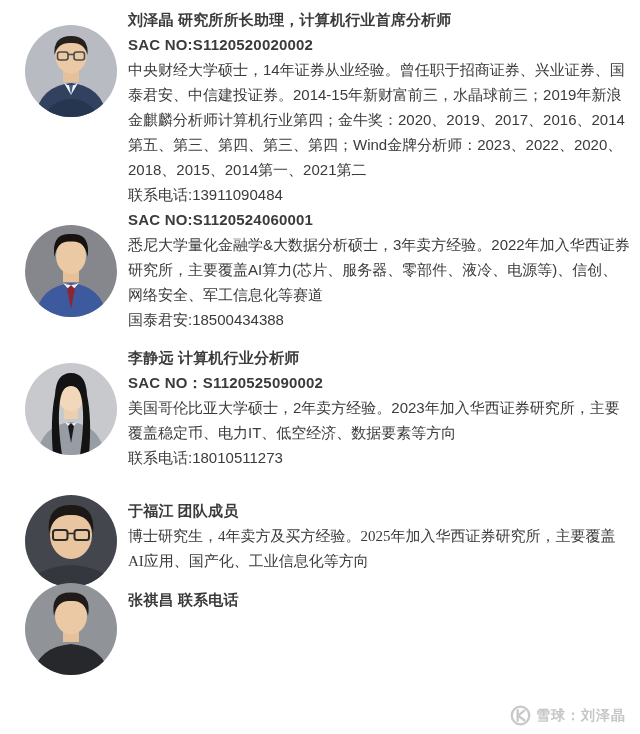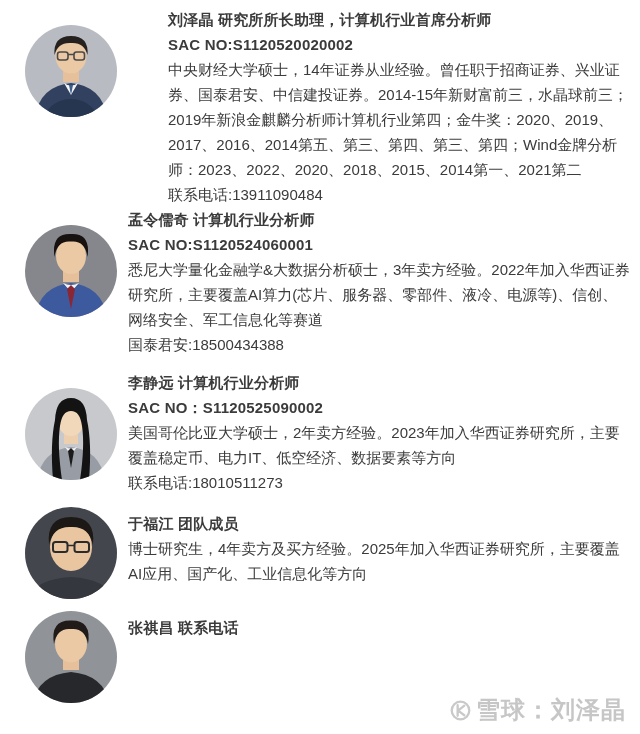--- a/index.html
+++ b/index.html
@@ -11,38 +11,38 @@
   html, body { width: 640px; height: 734px; }
   body {
     background: var(--page_bg);
     font-family: "Liberation Sans", "DejaVu Sans", sans-serif;
     color: var(--text);
     overflow: hidden;
     position: relative;
   }
   .page { padding: 7px 10px 0 25px; }
   .member-row { display: flex; align-items: flex-start; }
-  .row-1 { margin-bottom: 0; gap: 40px; }
+  .row-1 { margin-bottom: 0; }
   .row-2 { margin-bottom: 13px; }
-  .row-3 { margin-bottom: 16px; }
-  .row-4 { margin-bottom: 16px; }
+  .row-3 { margin-bottom: 29px; }
+  .row-4 { margin-bottom: 0; font-family: Liberation Serif, serif; }
   .avatar {
     width: 92px; height: 92px; border-radius: 50%;
     overflow: hidden; flex: 0 0 92px; margin-right: 11px;
   }
   .av-down { margin-top: 18px; }
   .av-up { margin-top: -4px; }
   .avatar svg { display: block; width: 92px; height: 92px; }
   .info { width: 502px; font-size: 15px; line-height: 25px; }
   .name-title, .sac { font-weight: bold; letter-spacing: 0.2px; }
   .bio, .phone { font-weight: normal; }
   .watermark {
     position: absolute; right: 14px; bottom: 8px;
     display: flex; align-items: center; gap: 5px;
-    color: var(--watermark); font-size: 24px; font-weight: bold;
+    color: var(--watermark); font-size: 14px; font-weight: bold;
     letter-spacing: 1px;
     text-shadow: 1px 1px 0 rgba(255,255,255,0.9);
   }
   .wm-icon { display: inline-block; width: 21px; height: 21px; }
   .wm-icon svg { display: block; width: 21px; height: 21px; }
 </style>
 </head>
 <body>
 
 <div class="page">
@@ -77,21 +77,20 @@
         <rect width="92" height="92" fill="#85878c"></rect>
         <path d="M10 92 Q15 61 46 58 Q77 61 82 92 Z" fill="#3d5a9e"></path>
         <path d="M38 58 L46 67 L54 58 Q46 62 38 58 Z" fill="#f4f4f4"></path>
         <path d="M46 60 L42 64 L46 84 L50 64 Z" fill="#8c2633"></path>
         <rect x="38" y="43" width="16" height="14" fill="#e6c09a"></rect>
         <ellipse cx="46" cy="31" rx="15" ry="18" fill="#eac9a4"></ellipse>
         <path d="M29.5 32 Q26 8 46 9 Q66 8 62.5 32 Q60 15 46 16.5 Q32 15 29.5 32 Z" fill="#17120f"></path>
       </svg>
     </div>
     <div class="info">
-      <div class="name-title">孟令儒奇 计算机行业分析师</div>
       <div class="sac">SAC NO:S1120524060001</div>
       <div class="bio">悉尼大学量化金融学&amp;大数据分析硕士，3年卖方经验。2022年加入华西证券研究所，主要覆盖AI算力(芯片、服务器、零部件、液冷、电源等)、信创、网络安全、军工信息化等赛道</div>
       <div class="phone">国泰君安:18500434388</div>
     </div>
   </div>
 
   <div class="member-row row-3">
     <div class="avatar av-down">
       <svg viewBox="0 0 92 92" aria-hidden="true">
         <rect width="92" height="92" fill="#c7c9cc"></rect>

